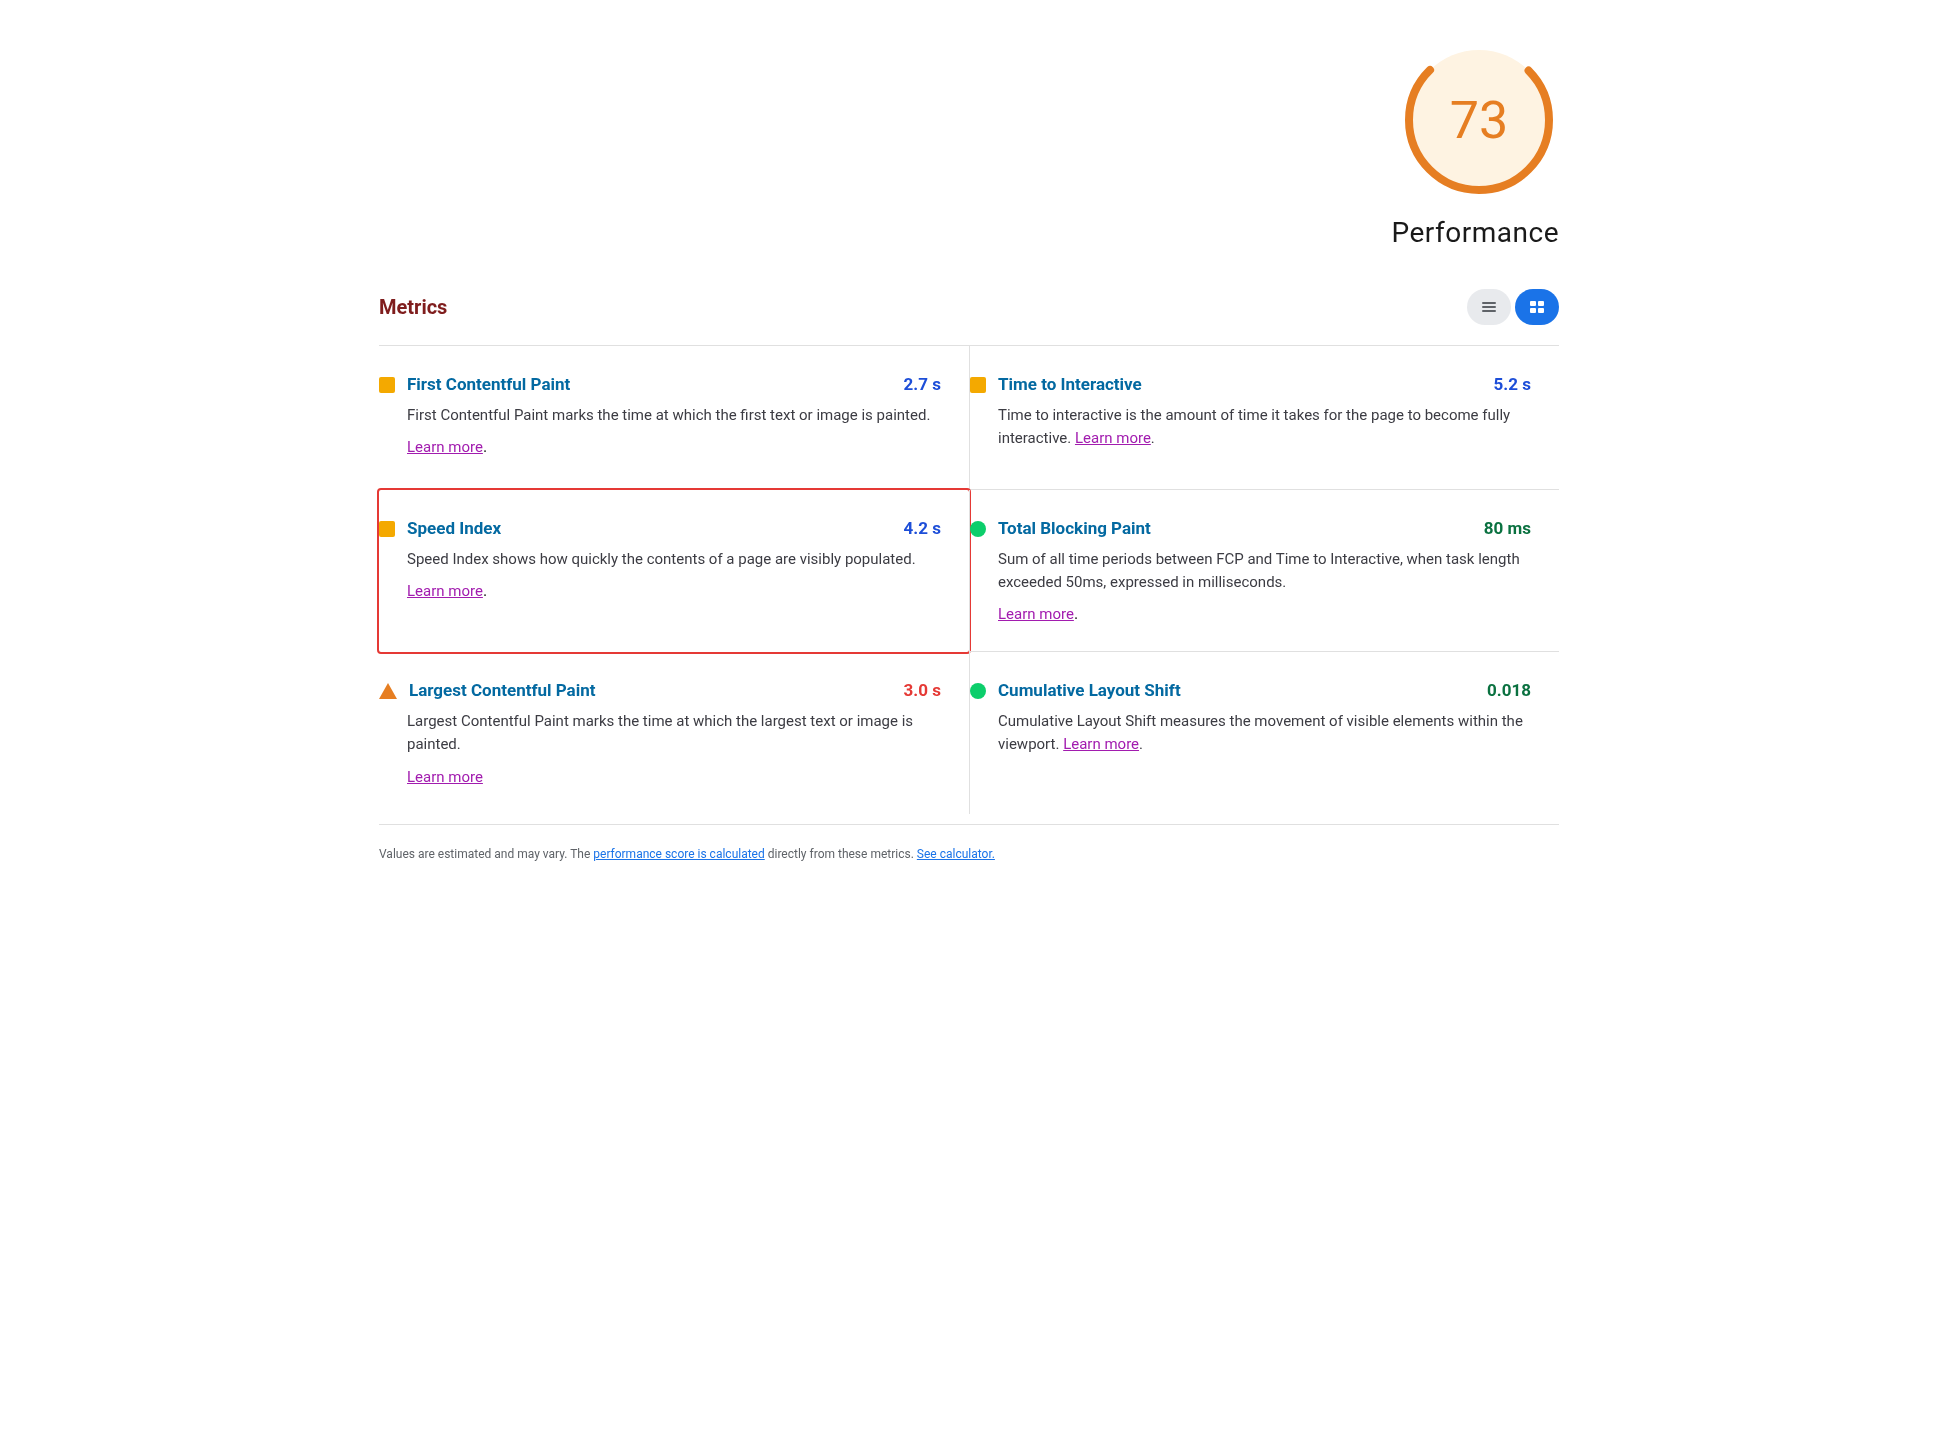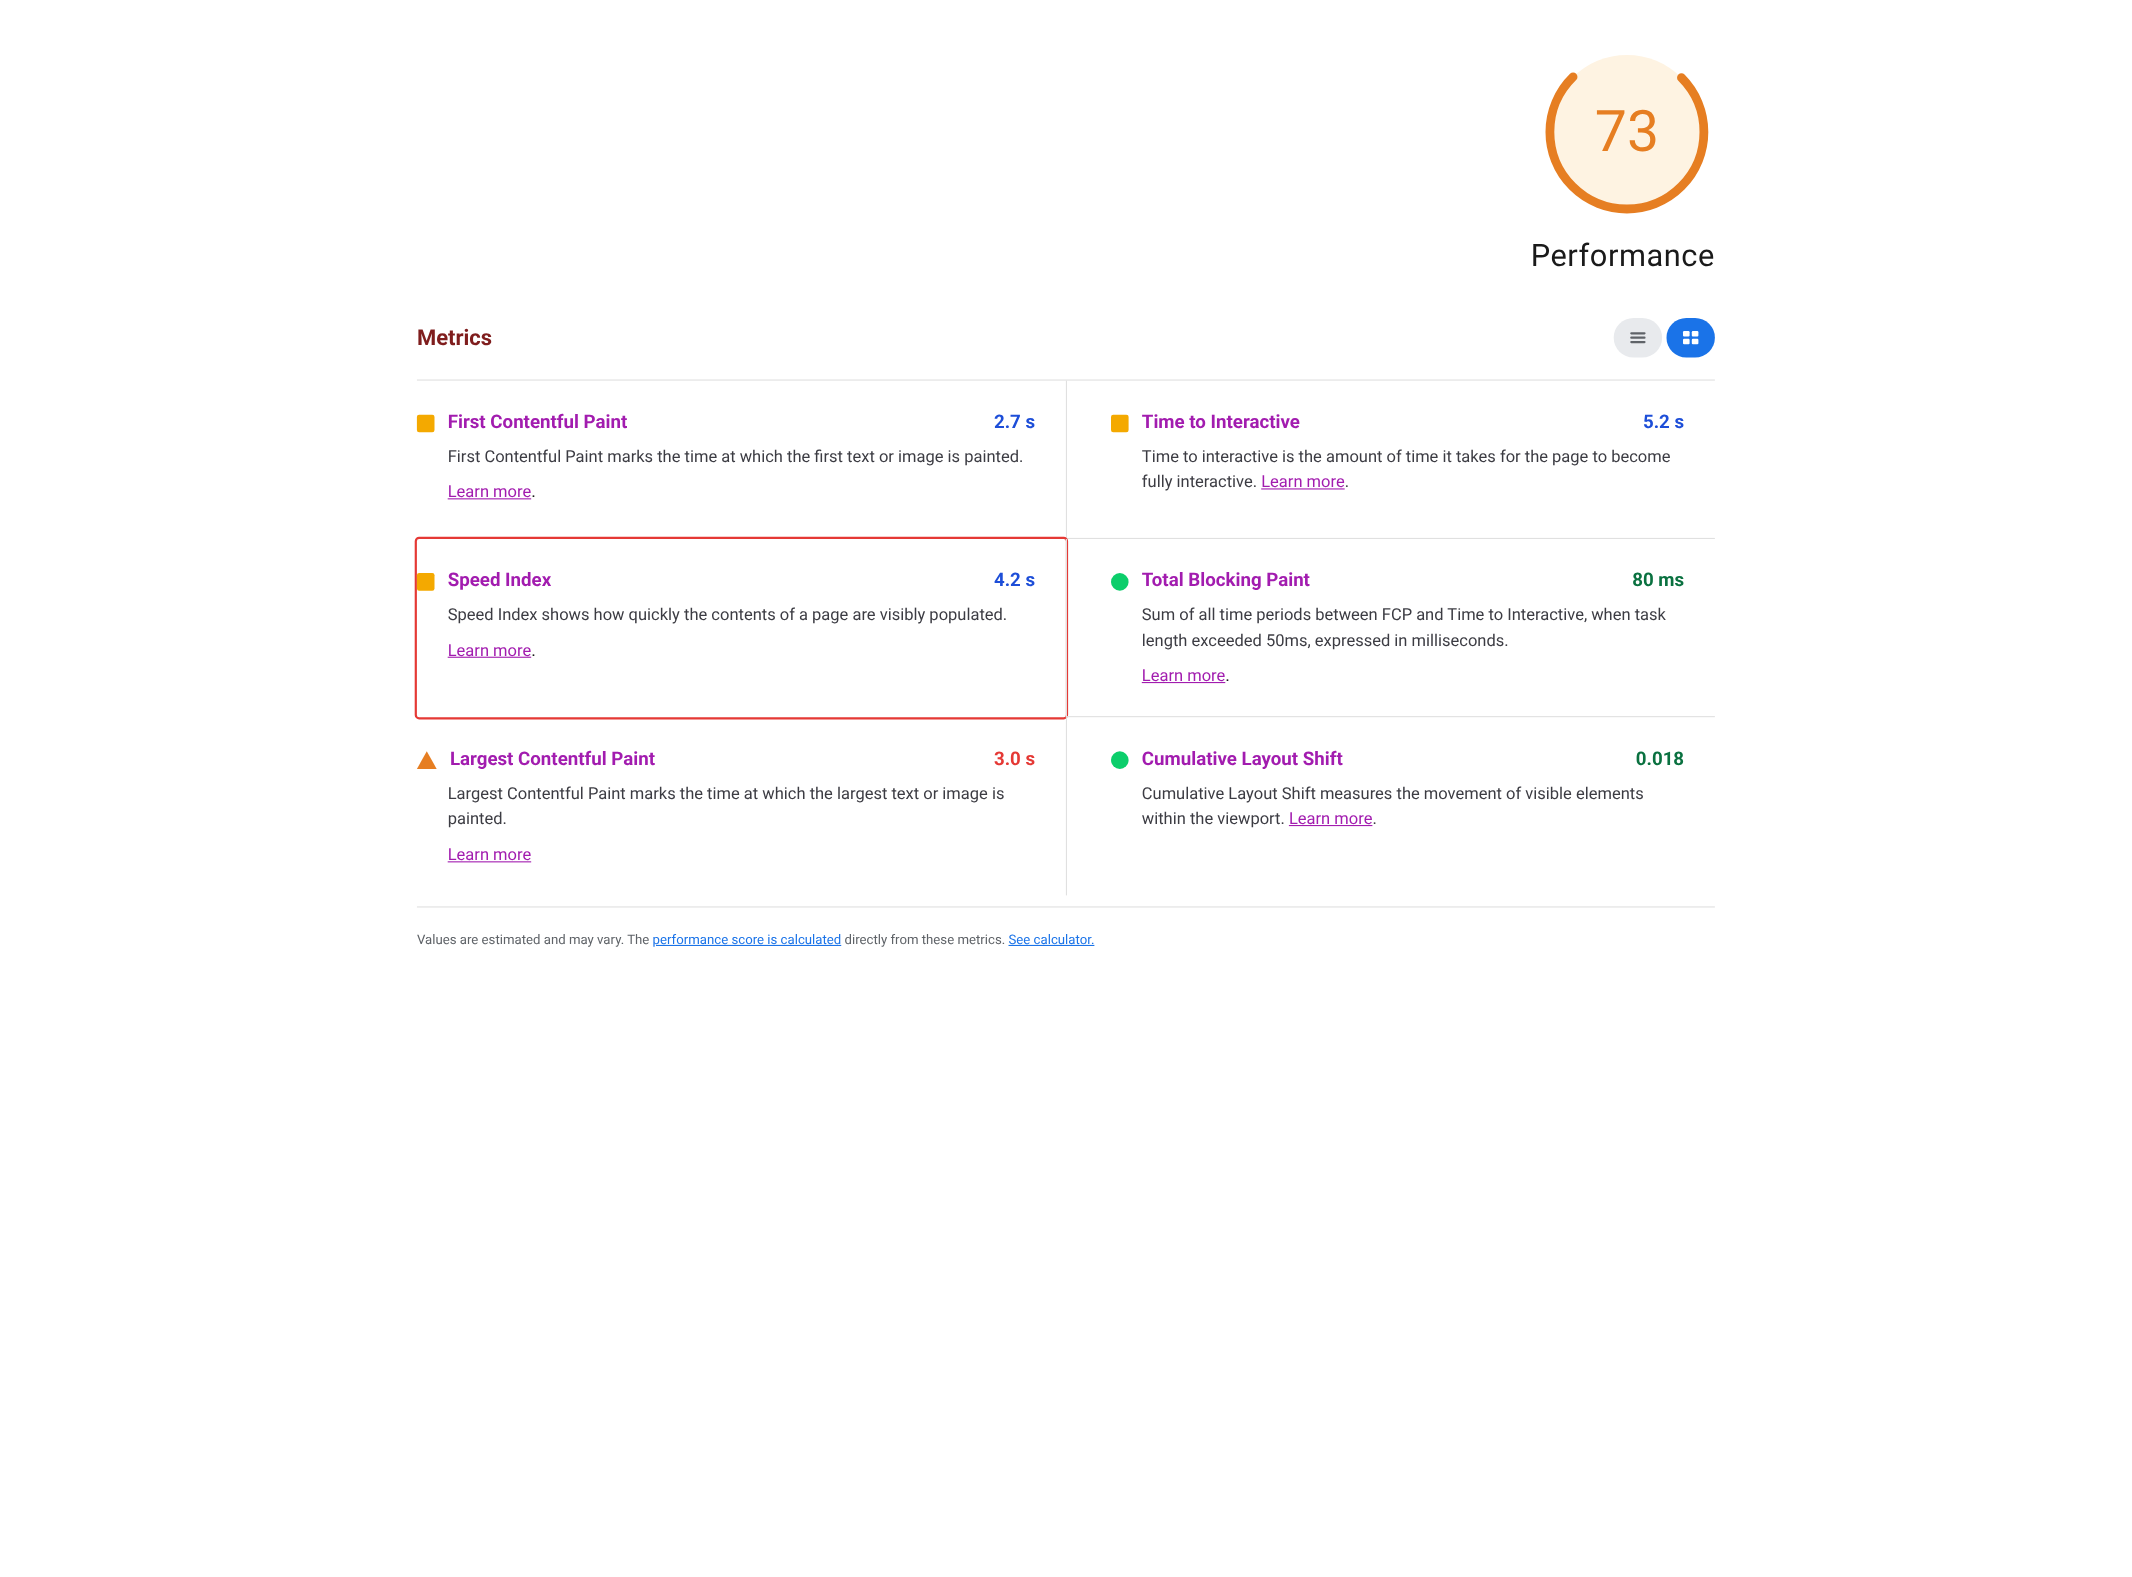--- a/index.html
+++ b/index.html
@@ -97,21 +97,20 @@
       display: grid;
       grid-template-columns: 1fr 1fr;
       gap: 0;
     }
     .metric-cell {
       padding: 28px 28px 28px 0;
       border-bottom: 1px solid #e0e0e0;
       position: relative;
     }
     .metric-cell.right {
-      padding-left: 40px;
       border-left: 1px solid #e0e0e0;
     }
     .metric-cell.highlighted {
       border: 2px solid #e53935;
       border-radius: 4px;
       margin: -2px;
     }
     .metric-header {
       display: flex;
       align-items: center;
@@ -142,21 +141,21 @@
       height: 0;
       background: transparent;
       border-left: 9px solid transparent;
       border-right: 9px solid transparent;
       border-bottom: 16px solid #e67e22;
       border-radius: 0;
     }
     .metric-name {
       font-size: 17px;
       font-weight: 700;
-      color: #a21caf;
+      color: #0369a1;
     }
     .metric-value {
       font-size: 17px;
       font-weight: 700;
       white-space: nowrap;
       margin-left: 16px;
     }
     .metric-value.orange { color: #1d4ed8; }
     .metric-value.green { color: #0a7140; }
     .metric-value.red { color: #e53935; }

